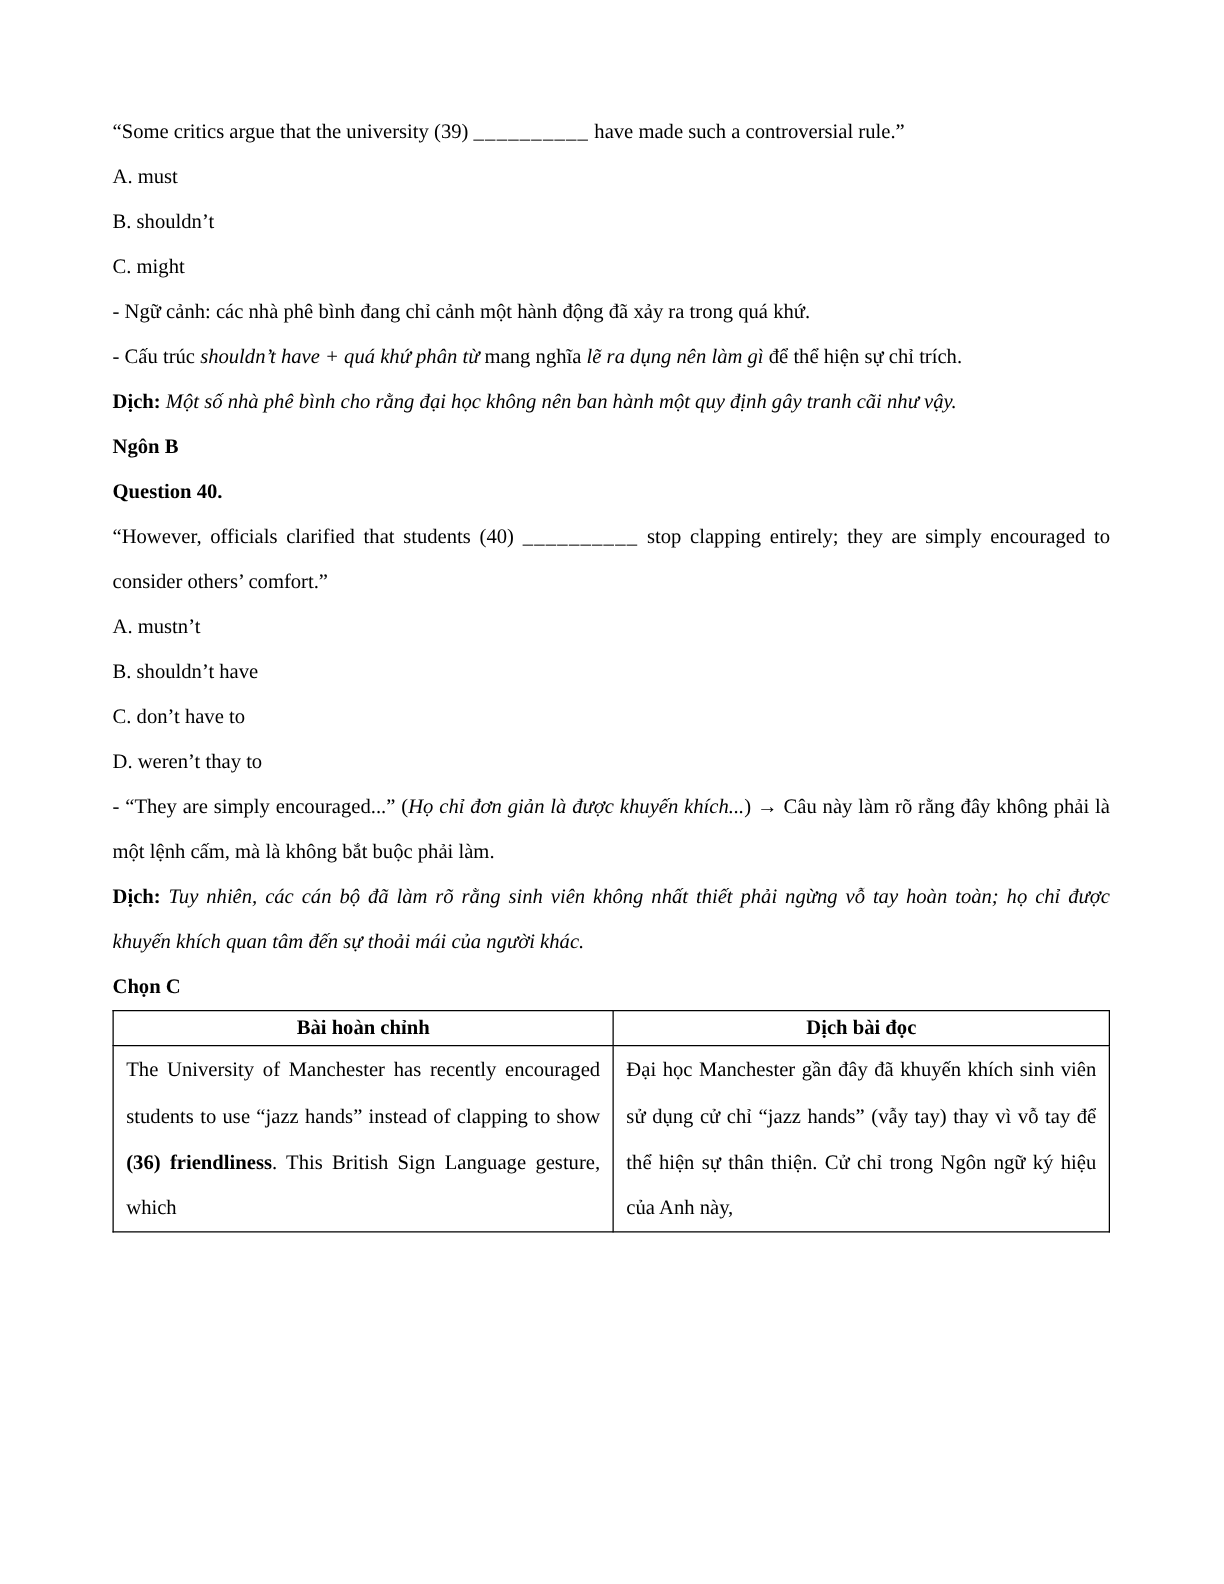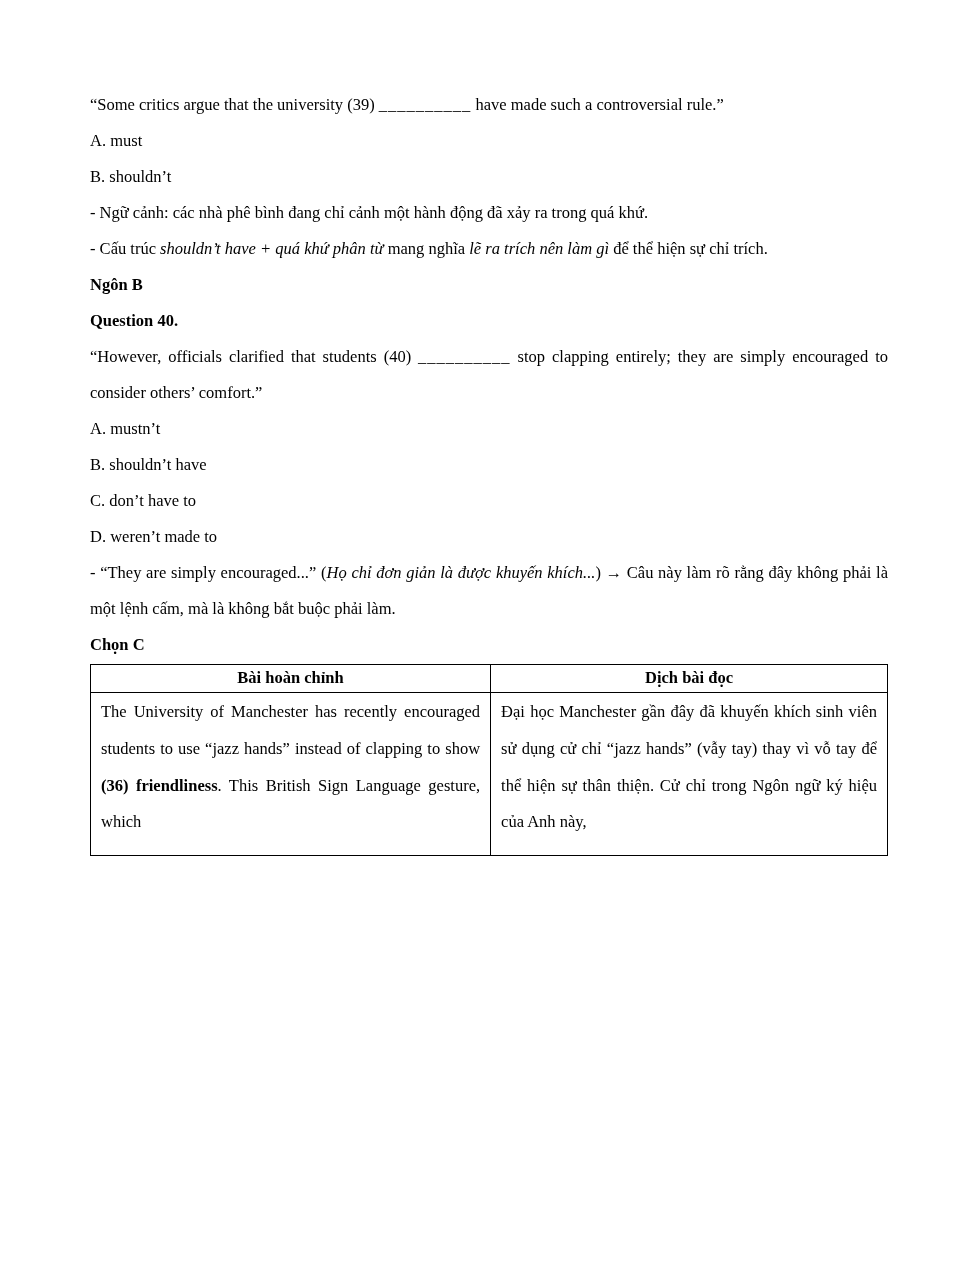--- a/index.html
+++ b/index.html
@@ -34,52 +34,55 @@
     font-weight: bold;
     text-align: center;
     padding: 3px 4px 4px;
   }
   table.reading td {
     border: 1.6px solid #000;
     vertical-align: top;
     text-align: justify;
     font-size: 16.5px;
     line-height: 36.8px;
-    padding: 1px 10px 14px 10px;
+    padding: 1px 10px 0 10px;
   }
   th.col-en, td.cell-en { width: 50.2%; }
   th.col-vi, td.cell-vi { width: 49.8%; }
 </style>
 </head>
 <body>
 
 <div class="page">
 
   <p class="line"><span>“Some critics argue that the university (39) </span><span class="blank">__________</span><span> have made such a controversial rule.”</span></p>
 
   <p class="line">A. must</p>
   <p class="line">B. shouldn’t</p>
+  <p class="line">C. might</p>
 
   <p class="line">- Ngữ cảnh: các nhà phê bình đang chỉ cảnh một hành động đã xảy ra trong quá khứ.</p>
-  <p class="line"><span>- Cấu trúc </span><span class="italic">shouldn’t have + quá khứ phân từ</span><span> mang nghĩa </span><span class="italic">lẽ ra trích nên làm gì</span><span> để thể hiện sự chỉ trích.</span></p>
+  <p class="line"><span>- Cấu trúc </span><span class="italic">shouldn’t have + quá khứ phân từ</span><span> mang nghĩa </span><span class="italic">lẽ ra dụng nên làm gì</span><span> để thể hiện sự chỉ trích.</span></p>
 
+  <p class="line"><span class="bold">Dịch:</span><span class="italic"> Một số nhà phê bình cho rằng đại học không nên ban hành một quy định gây tranh cãi như vậy.</span></p>
 
   <p class="line bold">Ngôn B</p>
 
   <p class="line bold">Question 40.</p>
 
   <p class="line"><span>“However, officials clarified that students (40) </span><span class="blank">__________</span><span> stop clapping entirely; they are simply encouraged to consider others’ comfort.”</span></p>
 
   <p class="line">A. mustn’t</p>
   <p class="line">B. shouldn’t have</p>
   <p class="line">C. don’t have to</p>
-  <p class="line">D. weren’t made to</p>
+  <p class="line">D. weren’t thay to</p>
 
   <p class="line"><span>- “They are simply encouraged...” (</span><span class="italic">Họ chỉ đơn giản là được khuyến khích...</span><span>) →  Câu này làm rõ rằng đây không phải là một lệnh cấm, mà là không bắt buộc phải làm.</span></p>
 
+  <p class="line"><span class="bold">Dịch:</span><span class="italic"> Tuy nhiên, các cán bộ đã làm rõ rằng sinh viên không nhất thiết phải ngừng vỗ tay hoàn toàn; họ chỉ được khuyến khích quan tâm đến sự thoải mái của người khác.</span></p>
 
   <p class="line bold">Chọn C</p>
 
   <table class="reading">
     <thead>
       <tr>
         <th class="col-en">Bài hoàn chỉnh</th>
         <th class="col-vi">Dịch bài đọc</th>
       </tr>
     </thead>

